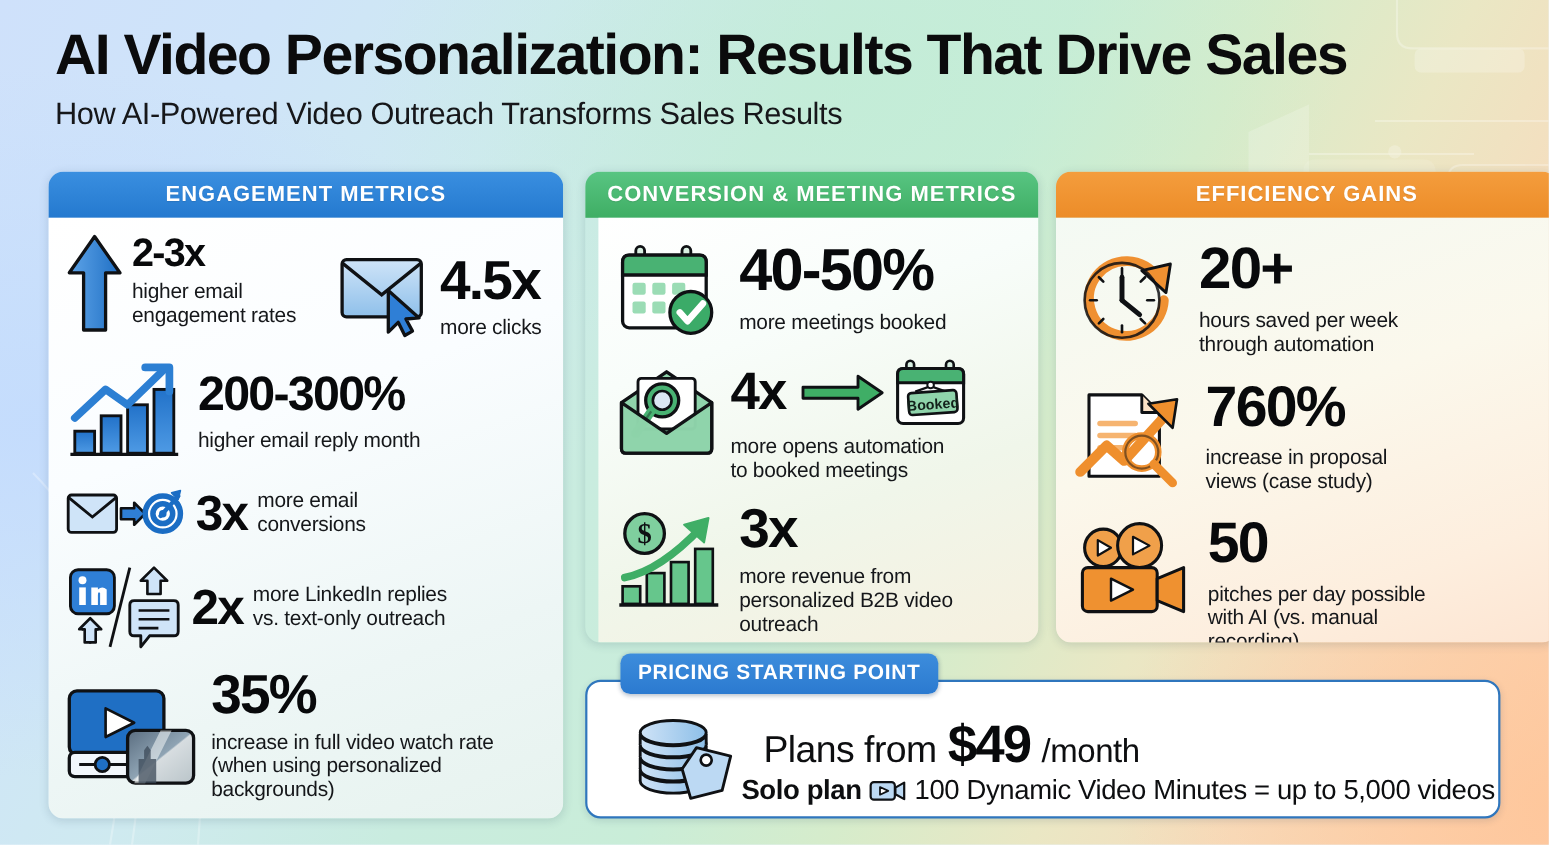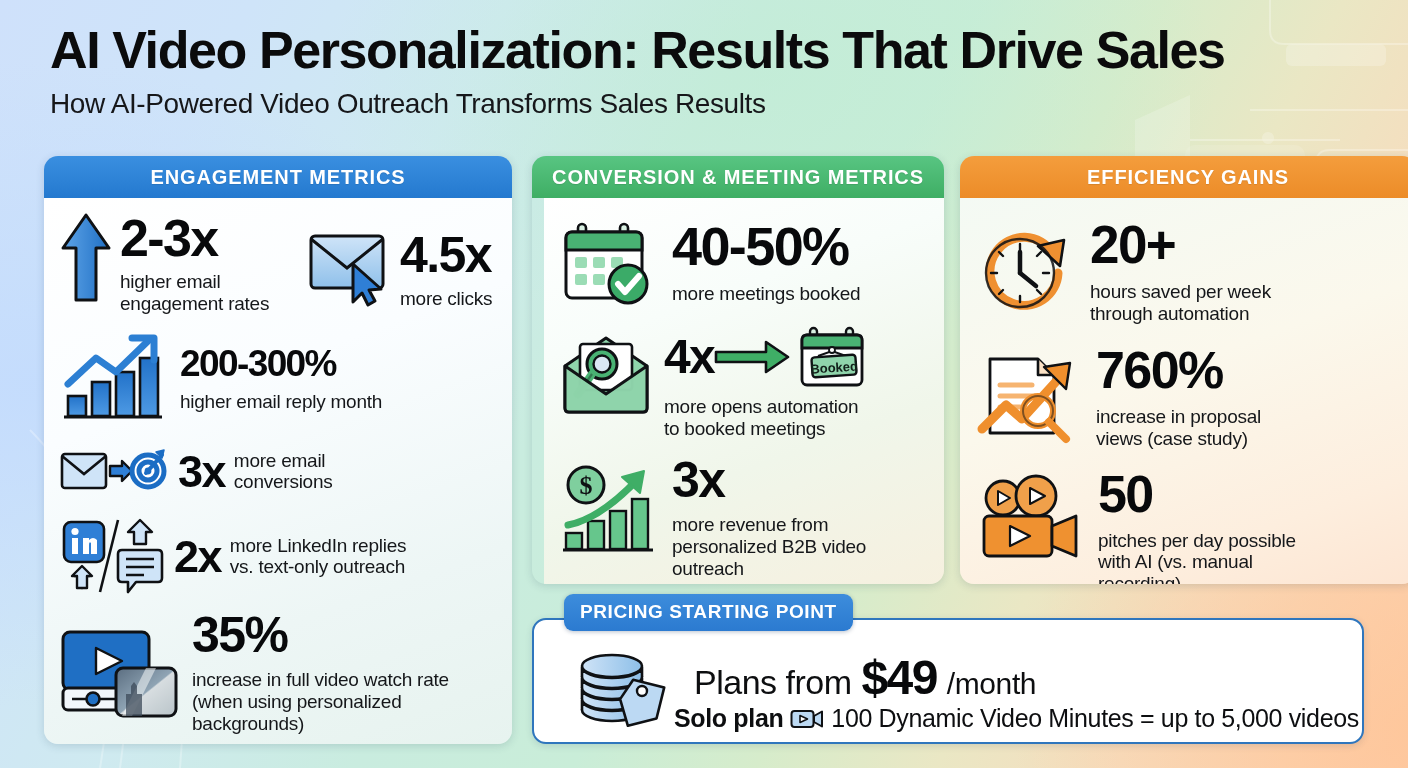--- a/index.html
+++ b/index.html
@@ -164,21 +164,21 @@
             <defs>
                 <linearGradient id="gUp" x1="0" y1="0" x2="1" y2="0">
               <stop offset="0" stop-color="#5ea4e8"></stop>
                   <stop offset="1" stop-color="#1f6fc4"></stop>
                 </linearGradient>
               </defs>
             <path d="M26 3 L49 36 L36 36 L36 88 L16 88 L16 36 L3 36 Z" fill="url(#gUp)" stroke="#0f1114" stroke-width="3" stroke-linejoin="round"></path>
           </svg>
         </span>
         <div class="txt">
-          <div class="bignum" style="font-size:52px">2-3x</div>
+          <div class="bignum" style="font-size:36px">2-3x</div>
           <div class="caption" style="margin-top:7px;white-space:pre-line">higher email
 engagement rates</div>
         </div>
       </div>
 
       <div class="e-cell" style="margin-top:16px">
         <span class="ico">
           <svg width="84" height="74" viewBox="0 0 84 74">
             <defs>
                 <linearGradient id="gEnv" x1="0" y1="0" x2="0" y2="1">
@@ -210,21 +210,21 @@
           <rect x="8" y="60" width="18" height="20" fill="url(#gBar)" stroke="#0f1114" stroke-width="2.6"></rect>
           <rect x="32" y="46" width="18" height="34" fill="url(#gBar)" stroke="#0f1114" stroke-width="2.6"></rect>
           <rect x="56" y="36" width="18" height="44" fill="url(#gBar)" stroke="#0f1114" stroke-width="2.6"></rect>
           <rect x="80" y="22" width="18" height="58" fill="url(#gBar)" stroke="#0f1114" stroke-width="2.6"></rect>
           <line x1="4" y1="81" x2="102" y2="81" stroke="#0f1114" stroke-width="3"></line>
           <path d="M8 48 L36 22 L56 36 L88 5" fill="none" stroke="#2c7fd3" stroke-width="7" stroke-linecap="round" stroke-linejoin="round"></path>
           <path d="M72 2 L94 2 L94 24" fill="none" stroke="#2c7fd3" stroke-width="7" stroke-linecap="round" stroke-linejoin="round"></path>
         </svg>
       </span>
       <div class="txt" style="margin-left:6px">
-        <div class="bignum" style="font-size:37px">200-300%</div>
+        <div class="bignum" style="font-size:44px">200-300%</div>
         <div class="caption" style="margin-top:9px">higher email reply month</div>
       </div>
     </div>
 
     <div class="stat" style="margin-top:22px;align-items:center">
       <span class="ico">
         <svg width="104" height="54" viewBox="0 0 104 54">
           <rect x="2" y="10" width="44" height="34" rx="3" fill="#cfe4f8" stroke="#0f1114" stroke-width="2.6"></rect>
           <path d="M2 12 L24 30 L46 12" fill="none" stroke="#0f1114" stroke-width="2.6"></path>
           <path d="M50 22 L62 22 L62 17 L72 27 L62 37 L62 32 L50 32 Z" fill="#2f7fd6" stroke="#0f1114" stroke-width="2.4" stroke-linejoin="round"></path>
@@ -336,21 +336,21 @@
           <path d="M5 34 L46 6 L87 34 L87 76 Q87 80 83 80 L9 80 Q5 80 5 76 Z" fill="#8fd4ab" stroke="#0f1114" stroke-width="3" stroke-linejoin="round"></path>
           <rect x="20" y="12" width="52" height="46" rx="3" fill="#fff" stroke="#0f1114" stroke-width="2.6"></rect>
           <circle cx="42" cy="32" r="15" fill="#49b273" stroke="#0f1114" stroke-width="3"></circle>
           <circle cx="42" cy="32" r="8.5" fill="#dbe7f3" stroke="#0f1114" stroke-width="2.4"></circle>
           <path d="M32 42 L18 62" stroke="#49b273" stroke-width="8" stroke-linecap="round"></path>
           <path d="M32 42 L18 62" stroke="#0f1114" stroke-width="2.2" fill="none" opacity=".35"></path>
           <path d="M5 34 L46 62 L87 34 L87 76 Q87 80 83 80 L9 80 Q5 80 5 76 Z" fill="#8fd4ab" stroke="#0f1114" stroke-width="3" stroke-linejoin="round" opacity=".98"></path>
         </svg>
       </span>
       <div class="txt" style="margin-left:2px">
-        <div style="display:flex;align-items:center;gap:0">
+        <div style="display:flex;align-items:center;gap:14px">
           <div class="bignum" style="font-size:48px">4x</div>
           <span>
             <svg width="180" height="62" viewBox="0 0 180 62">
               <path d="M2 26 L52 26 L52 16 L74 31 L52 46 L52 36 L2 36 Z" fill="#3fae66" stroke="#0f1114" stroke-width="2.6" stroke-linejoin="round"></path>
               <rect x="96" y="2" width="7" height="15" rx="3.5" fill="#d9f0e2" stroke="#0f1114" stroke-width="2.4"></rect>
               <rect x="132" y="2" width="7" height="15" rx="3.5" fill="#d9f0e2" stroke="#0f1114" stroke-width="2.4"></rect>
               <rect x="88" y="9" width="60" height="50" rx="5" fill="#fff" stroke="#0f1114" stroke-width="2.8"></rect>
               <path d="M88 14 Q88 9 93 9 L143 9 Q148 9 148 14 L148 22 L88 22 Z" fill="#49b273" stroke="#0f1114" stroke-width="2.8"></path>
               <path d="M104 30 L118 25 L132 30" fill="none" stroke="#0f1114" stroke-width="2"></path>
               <circle cx="118" cy="24" r="3" fill="#fff" stroke="#0f1114" stroke-width="1.8"></circle>

